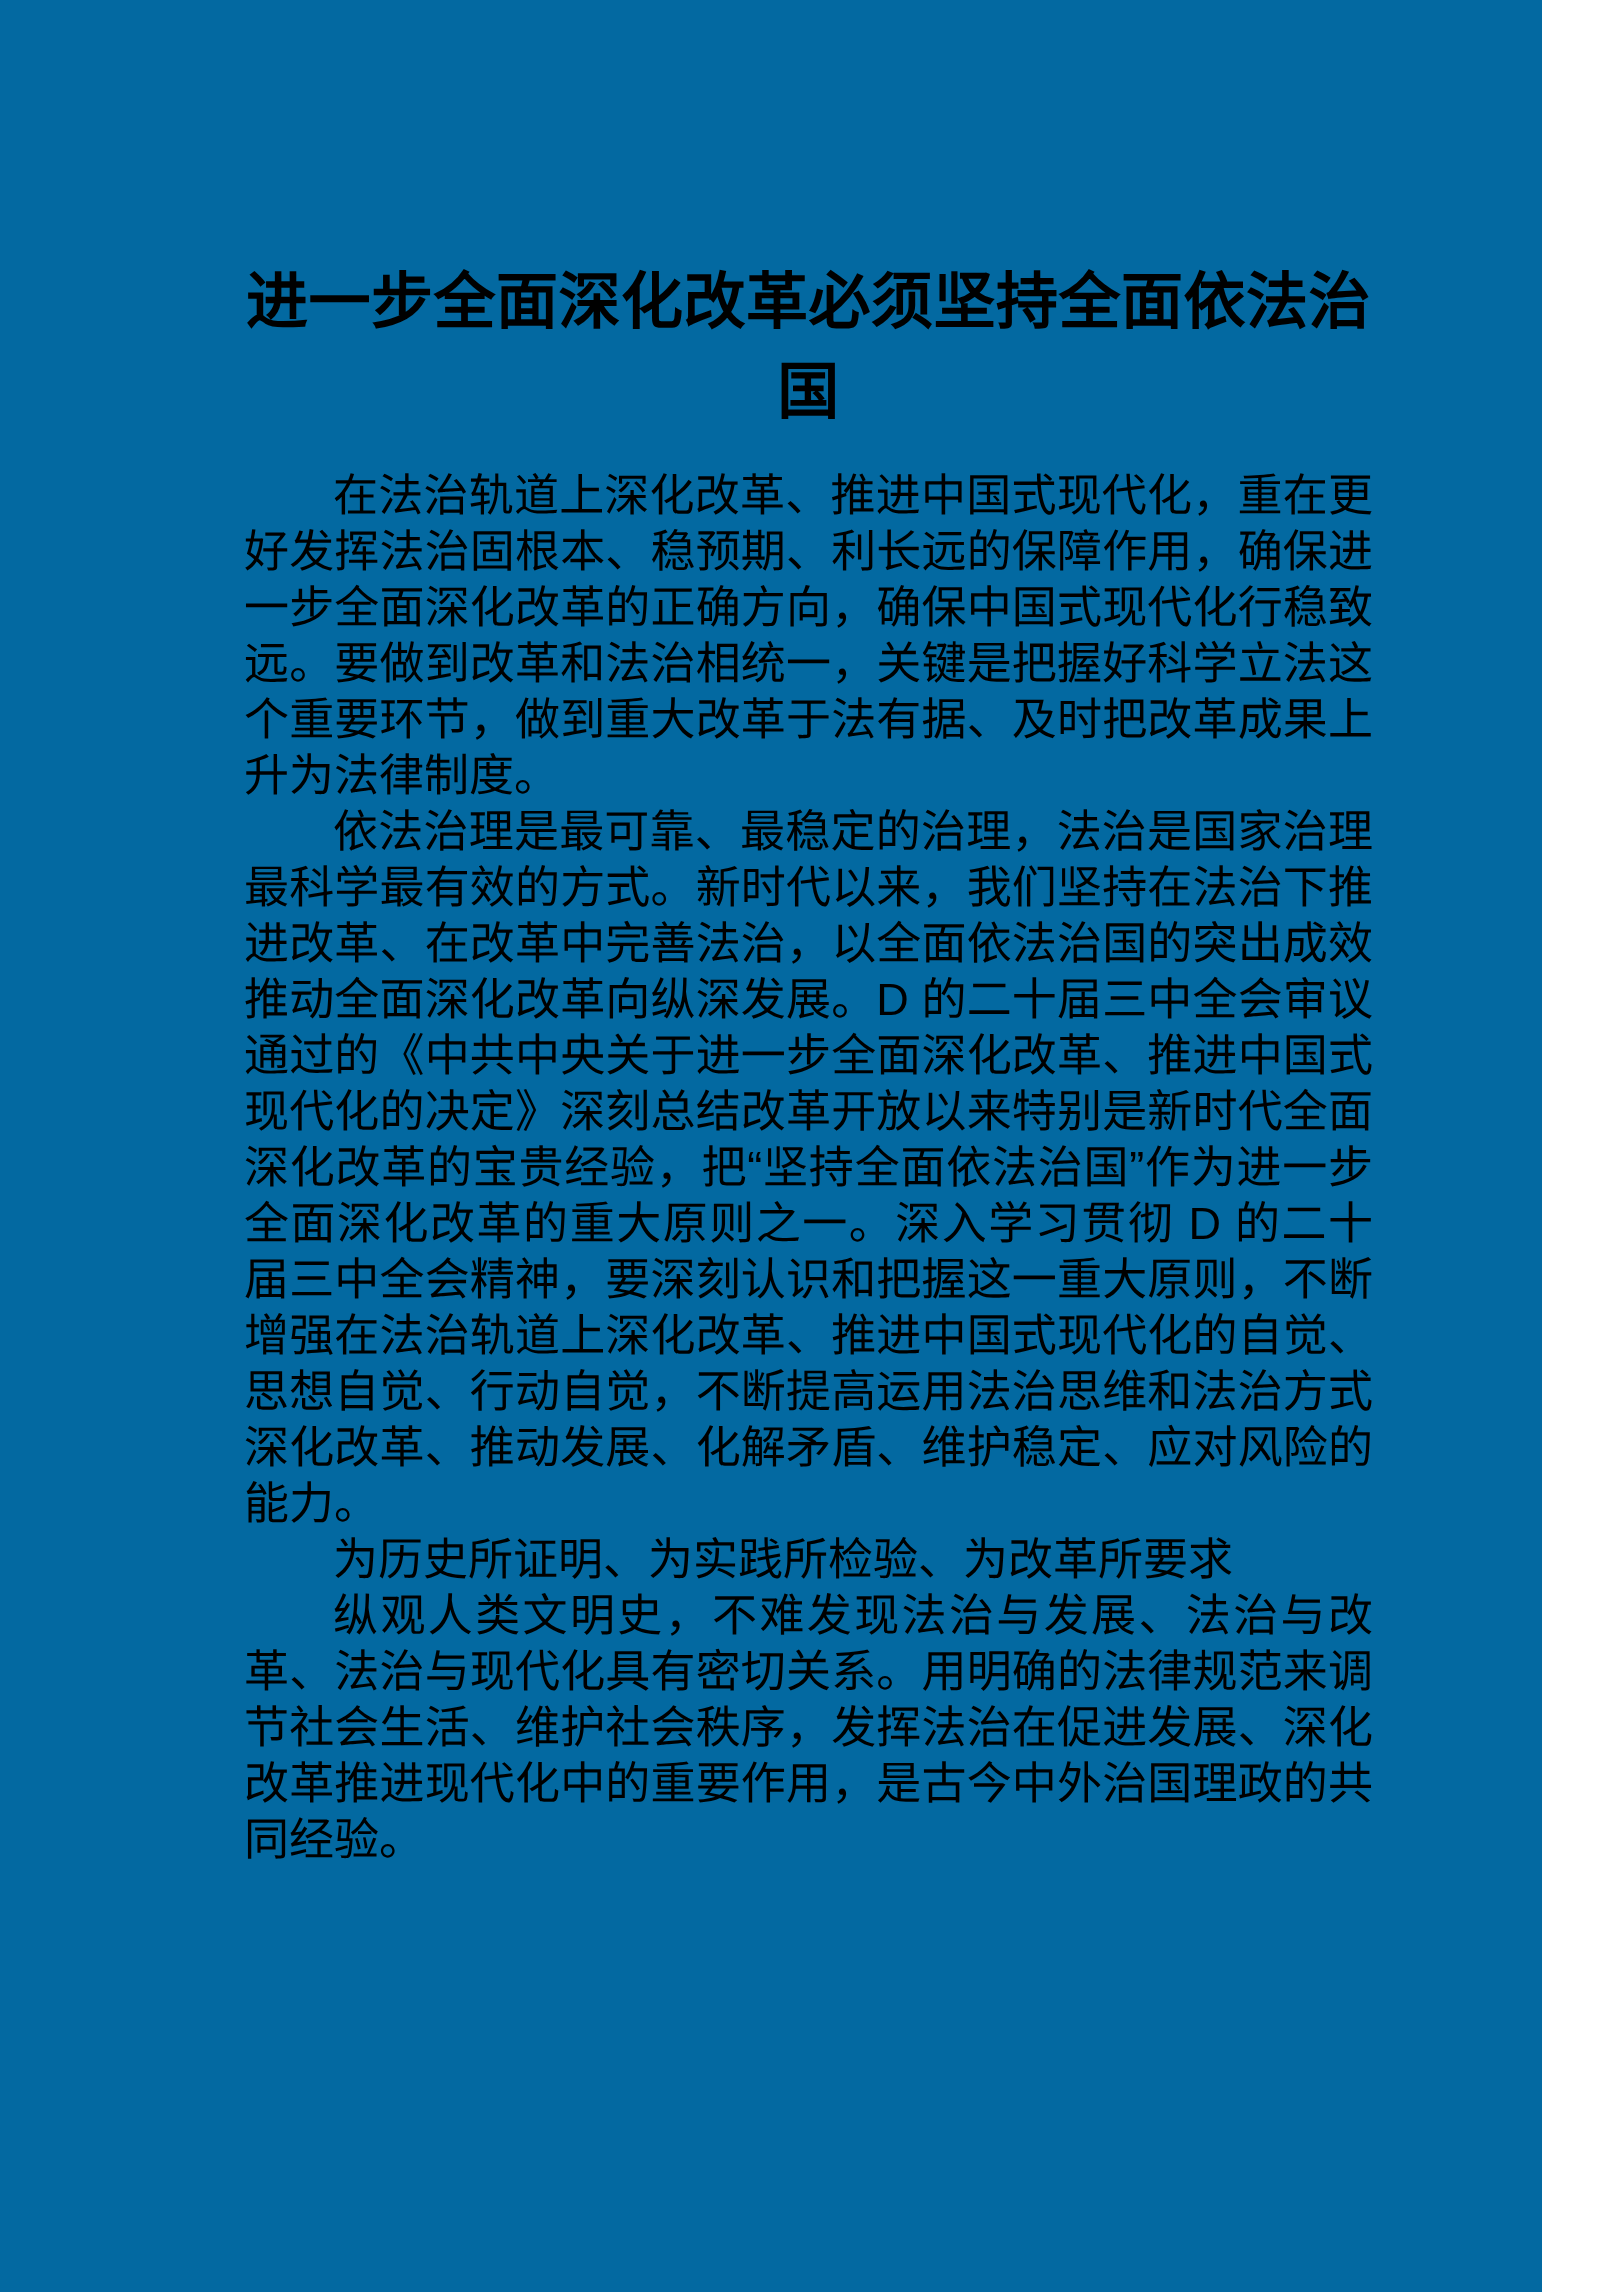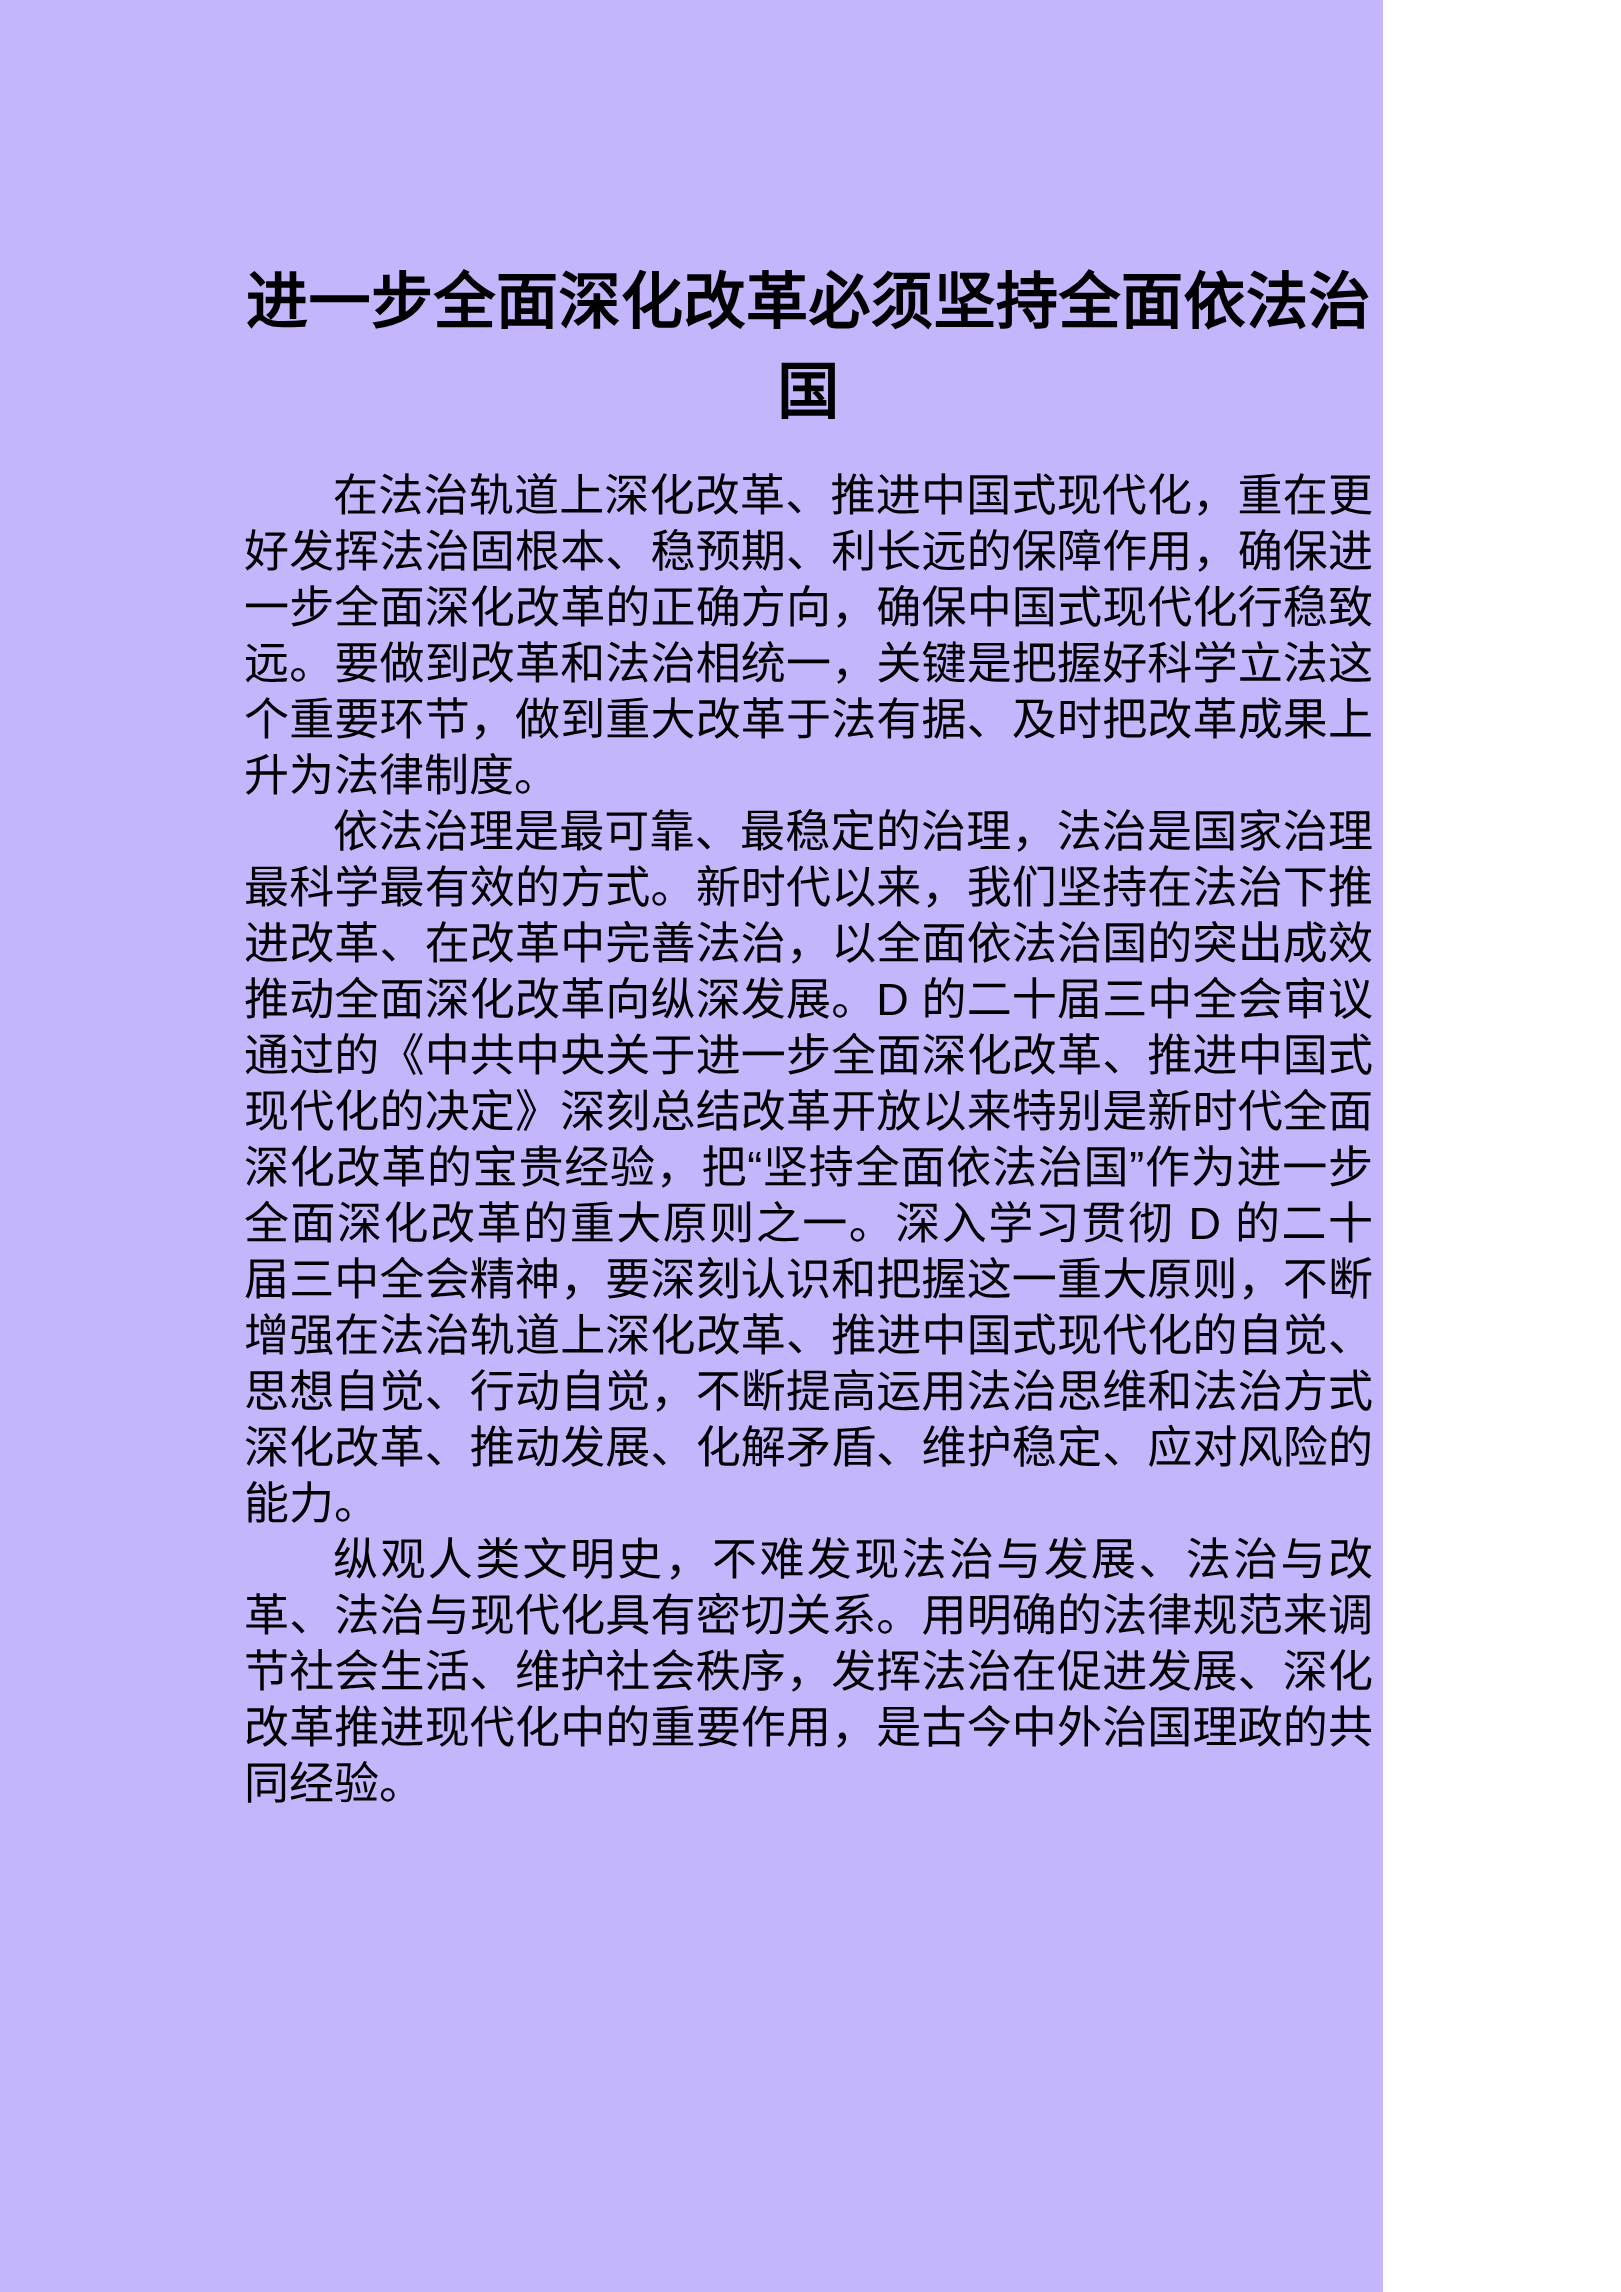--- a/index.html
+++ b/index.html
@@ -7,23 +7,23 @@
     margin: 0;
     padding: 0;
     background: #ffffff;
   }
   body {
     font-family: "Liberation Sans", "DejaVu Sans", sans-serif;
     color: #000000;
   }
   .page {
     position: relative;
-    width: 1383px;
+    width: 1542px;
     height: 2293px;
-    background: #c4b5fd;
+    background: #0369a1;
     box-sizing: border-box;
     overflow: hidden;
     text-decoration: underline;
   }
   .content {
     position: absolute;
     left: 244px;
     top: 0;
     width: 1129px;
   }
@@ -64,19 +64,20 @@
   <div class="content">
 
     <h1 class="doc-title">进一步全面深化改革必须坚持全面依法治国</h1>
 
     <div class="body-block">
 
       <p class="para">在法治轨道上深化改革、推进中国式现代化，重在更好发挥法治固根本、稳预期、利长远的保障作用，确保进一步全面深化改革的正确方向，确保中国式现代化行稳致远。要做到改革和法治相统一，关键是把握好科学立法这个重要环节，做到重大改革于法有据、及时把改革成果上升为法律制度。</p>
 
       <p class="para">依法治理是最可靠、最稳定的治理，法治是国家治理最科学最有效的方式。新时代以来，我们坚持在法治下推进改革、在改革中完善法治，以全面依法治国的突出成效推动全面深化改革向纵深发展。D 的二十届三中全会审议通过的《中共中央关于进一步全面深化改革、推进中国式现代化的决定》深刻总结改革开放以来特别是新时代全面深化改革的宝贵经验，把“坚持全面依法治国”作为进一步全面深化改革的重大原则之一。深入学习贯彻 D 的二十届三中全会精神，要深刻认识和把握这一重大原则，不断增强在法治轨道上深化改革、推进中国式现代化的自觉、思想自觉、行动自觉，不断提高运用法治思维和法治方式深化改革、推动发展、化解矛盾、维护稳定、应对风险的能力。</p>
 
+      <p class="para short">为历史所证明、为实践所检验、为改革所要求</p>
 
       <p class="para">纵观人类文明史，不难发现法治与发展、法治与改革、法治与现代化具有密切关系。用明确的法律规范来调节社会生活、维护社会秩序，发挥法治在促进发展、深化改革推进现代化中的重要作用，是古今中外治国理政的共同经验。</p>
 
     </div>
   </div>
 </div>
 
 
 </body></html>

